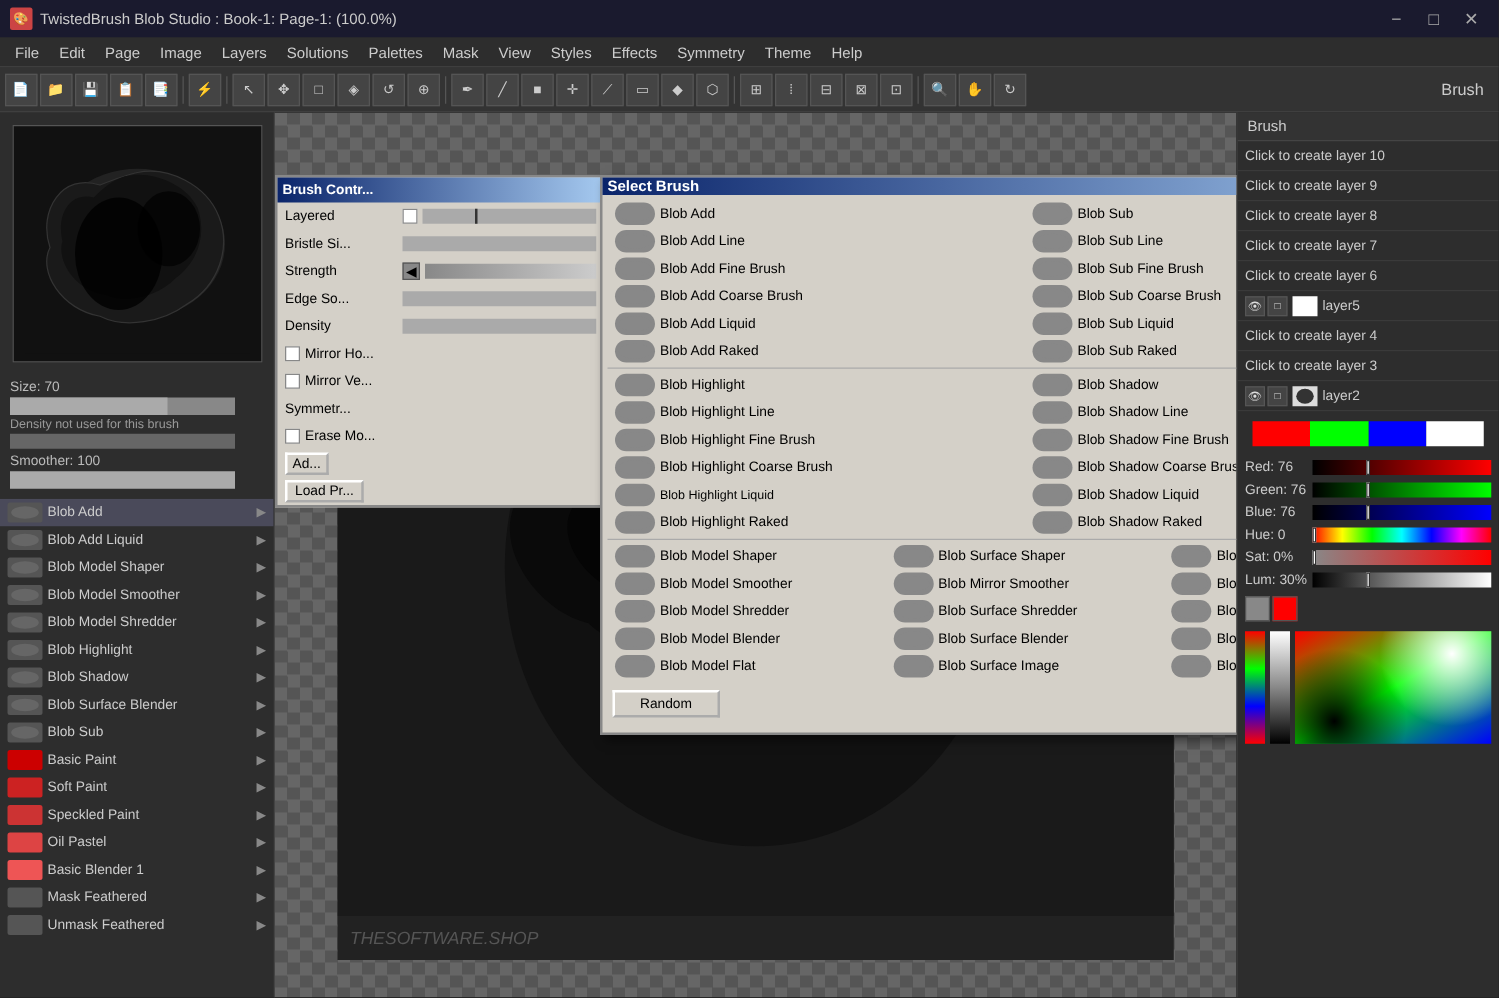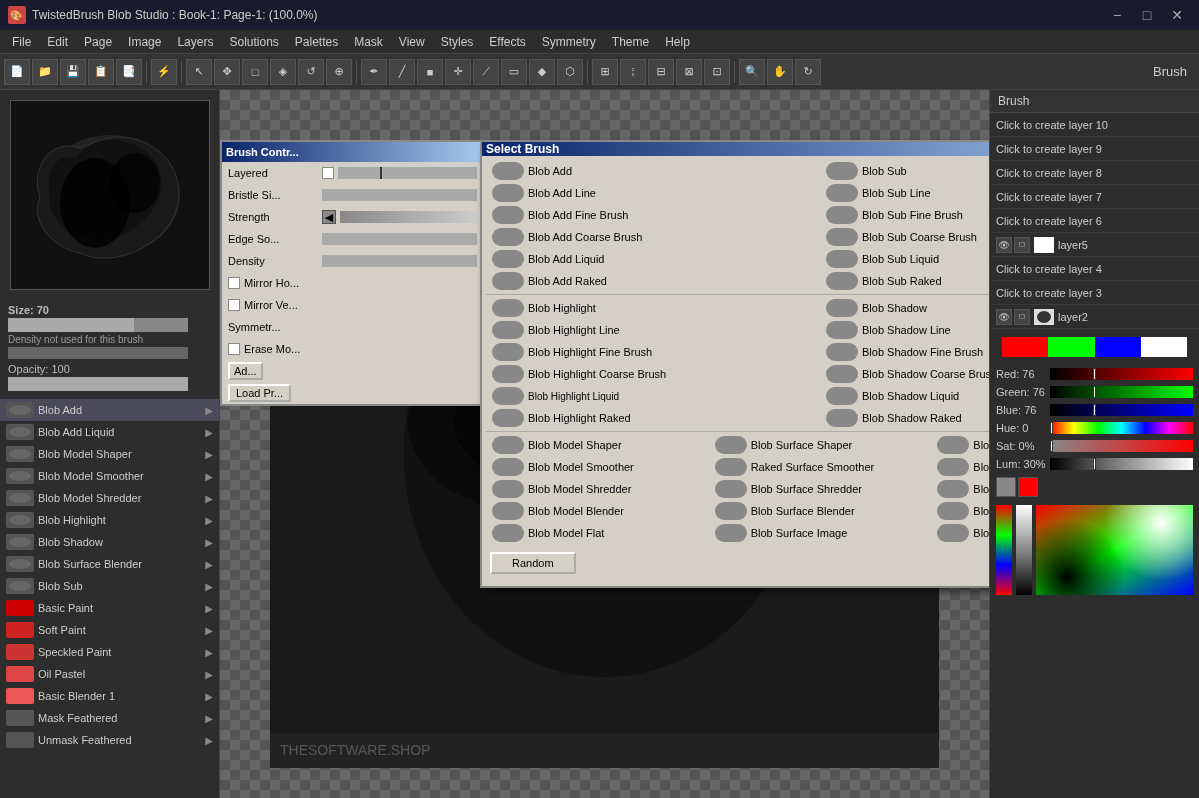--- a/index.html
+++ b/index.html
@@ -24,21 +24,21 @@
 
     
     #main { display: flex; height: calc(798px - 90px); }
 
     
     #left-panel { width: 220px; background: #2d2d2d; border-right: 1px solid #444; display: flex; flex-direction: column; overflow: hidden; }
     #canvas-preview { width: 200px; height: 190px; margin: 10px; background: #111; border: 1px solid #555; display: flex; align-items: center; justify-content: center; overflow: hidden; }
     #canvas-preview svg { width: 180px; height: 175px; }
     
     .brush-controls { padding: 0 8px; }
-    .size-label { font-size: 11px; color: #bbb; margin-top: 4px; font-weight: bold; }
+    .size-label { font-size: 11px; color: #bbb; margin-top: 4px; }
     .size-slider { width: 180px; height: 14px; background: #888; margin: 2px 0; position: relative; }
     .size-slider-fill { height: 100%; background: #aaa; width: 70%; }
     .density-text { font-size: 10px; color: #999; margin: 2px 0; }
     .opacity-label { font-size: 11px; color: #bbb; margin-top: 4px; }
     .opacity-slider { width: 180px; height: 14px; background: #888; margin: 2px 0; }
     .opacity-slider-fill { height: 100%; background: #aaa; width: 100%; }
 
     
     #brush-list { flex: 1; overflow-y: auto; margin-top: 6px; }
     #brush-list::-webkit-scrollbar { width: 8px; }
@@ -223,21 +223,21 @@
       </svg>
     </div>
 
     <div class="brush-controls">
       <div class="size-label">Size: 70</div>
       <div class="size-slider">
         <div class="size-slider-fill"></div>
       </div>
       <div class="density-text">Density not used for this brush</div>
       <div style="height:12px; background:#666; margin:2px 0; width:180px;"></div>
-      <div class="opacity-label">Opacity: 100</div>
+      <div class="opacity-label">Smoother: 100</div>
       <div class="opacity-slider">
         <div class="opacity-slider-fill"></div>
       </div>
     </div>
 
     <div id="brush-list">
     <div class="brush-item selected">
           <div class="brush-item-left">
             <div class="brush-thumb">
               <svg viewBox="0 0 26 14">
@@ -391,21 +391,21 @@
   <div id="center">
     <div style="position:absolute; top:0; left:0; right:0; bottom:0; background-image: repeating-conic-gradient(#555 0% 25%, #666 0% 50%); background-size: 20px 20px;"></div>
     <div style="position:absolute; top:50px; left:50px; right:50px; bottom:30px; background:#222;">
       
       <svg width="100%" height="100%" viewBox="0 0 600 500" xmlns="http://www.w3.org/2000/svg">
         <rect width="600" height="500" fill="#1a1a1a"></rect>
         <ellipse cx="300" cy="250" rx="180" ry="200" fill="#111"></ellipse>
         <path d="M 200 150 C 160 120 120 160 130 200 C 110 230 140 280 180 290 C 200 310 240 310 270 295 C 310 315 360 305 385 275 C 420 250 425 210 405 180 C 385 145 340 125 300 130 C 270 130 235 138 200 150 Z" fill="#0a0a0a"></path>
         <path d="M 220 170 C 190 155 165 175 170 205 C 155 225 175 260 205 268 C 222 280 248 278 268 265 C 295 278 328 270 345 250 C 368 232 370 200 353 175 C 335 150 300 140 272 145 Z" fill="#050505"></path>
       </svg>
-      <div style="position:absolute; bottom:10px; left:10px; color:#888; font-size:14px; opacity:0.5;">THESOFTWARE.SHOP</div>
+      <div style="position:absolute; bottom:10px; left:10px; color:#888; font-size:14px; font-style:italic; opacity:0.5;">THESOFTWARE.SHOP</div>
     </div>
 
     <div id="brush-controls-panel">
       <div style="background: linear-gradient(to right, #0a246a, #a6caf0); height:20px; display:flex; align-items:center; padding:0 4px; color:white; font-size:11px; font-weight:bold;">
         <span>Brush Contr...</span>
       </div>
       <div class="bc-row">
         <span class="bc-label">Layered</span>
         <div class="bc-checkbox bc-checked" style="background:#fff; border:1px solid #888; width:12px; height:12px;"></div>
         <div style="flex:1; height:12px; background:#aaa; position:relative;">
@@ -689,21 +689,21 @@
                 </svg>
               </div>
               <span style="font-size: 11px; color: rgb(0, 0, 0);">Blob Model Smoother</span>
             </div>
             <div class="brush-grid-item">
               <div class="brush-grid-thumb">
                 <svg viewBox="0 0 32 18" width="32" height="18">
                   <ellipse cx="16" cy="9" rx="13" ry="6" fill="#888"></ellipse>
                 </svg>
               </div>
-              <span style="font-size: 11px; color: rgb(0, 0, 0);">Raked Surface Smoother</span>
+              <span style="font-size: 11px; color: rgb(0, 0, 0);">Blob Mirror Smoother</span>
             </div>
             <div class="brush-grid-item">
               <div class="brush-grid-thumb">
                 <svg viewBox="0 0 32 18" width="32" height="18">
                   <ellipse cx="16" cy="9" rx="13" ry="6" fill="#888"></ellipse>
                 </svg>
               </div>
               <span style="font-size: 11px; color: rgb(0, 0, 0);">Blob Object Smoother</span>
             </div>
             <div class="brush-grid-item">

